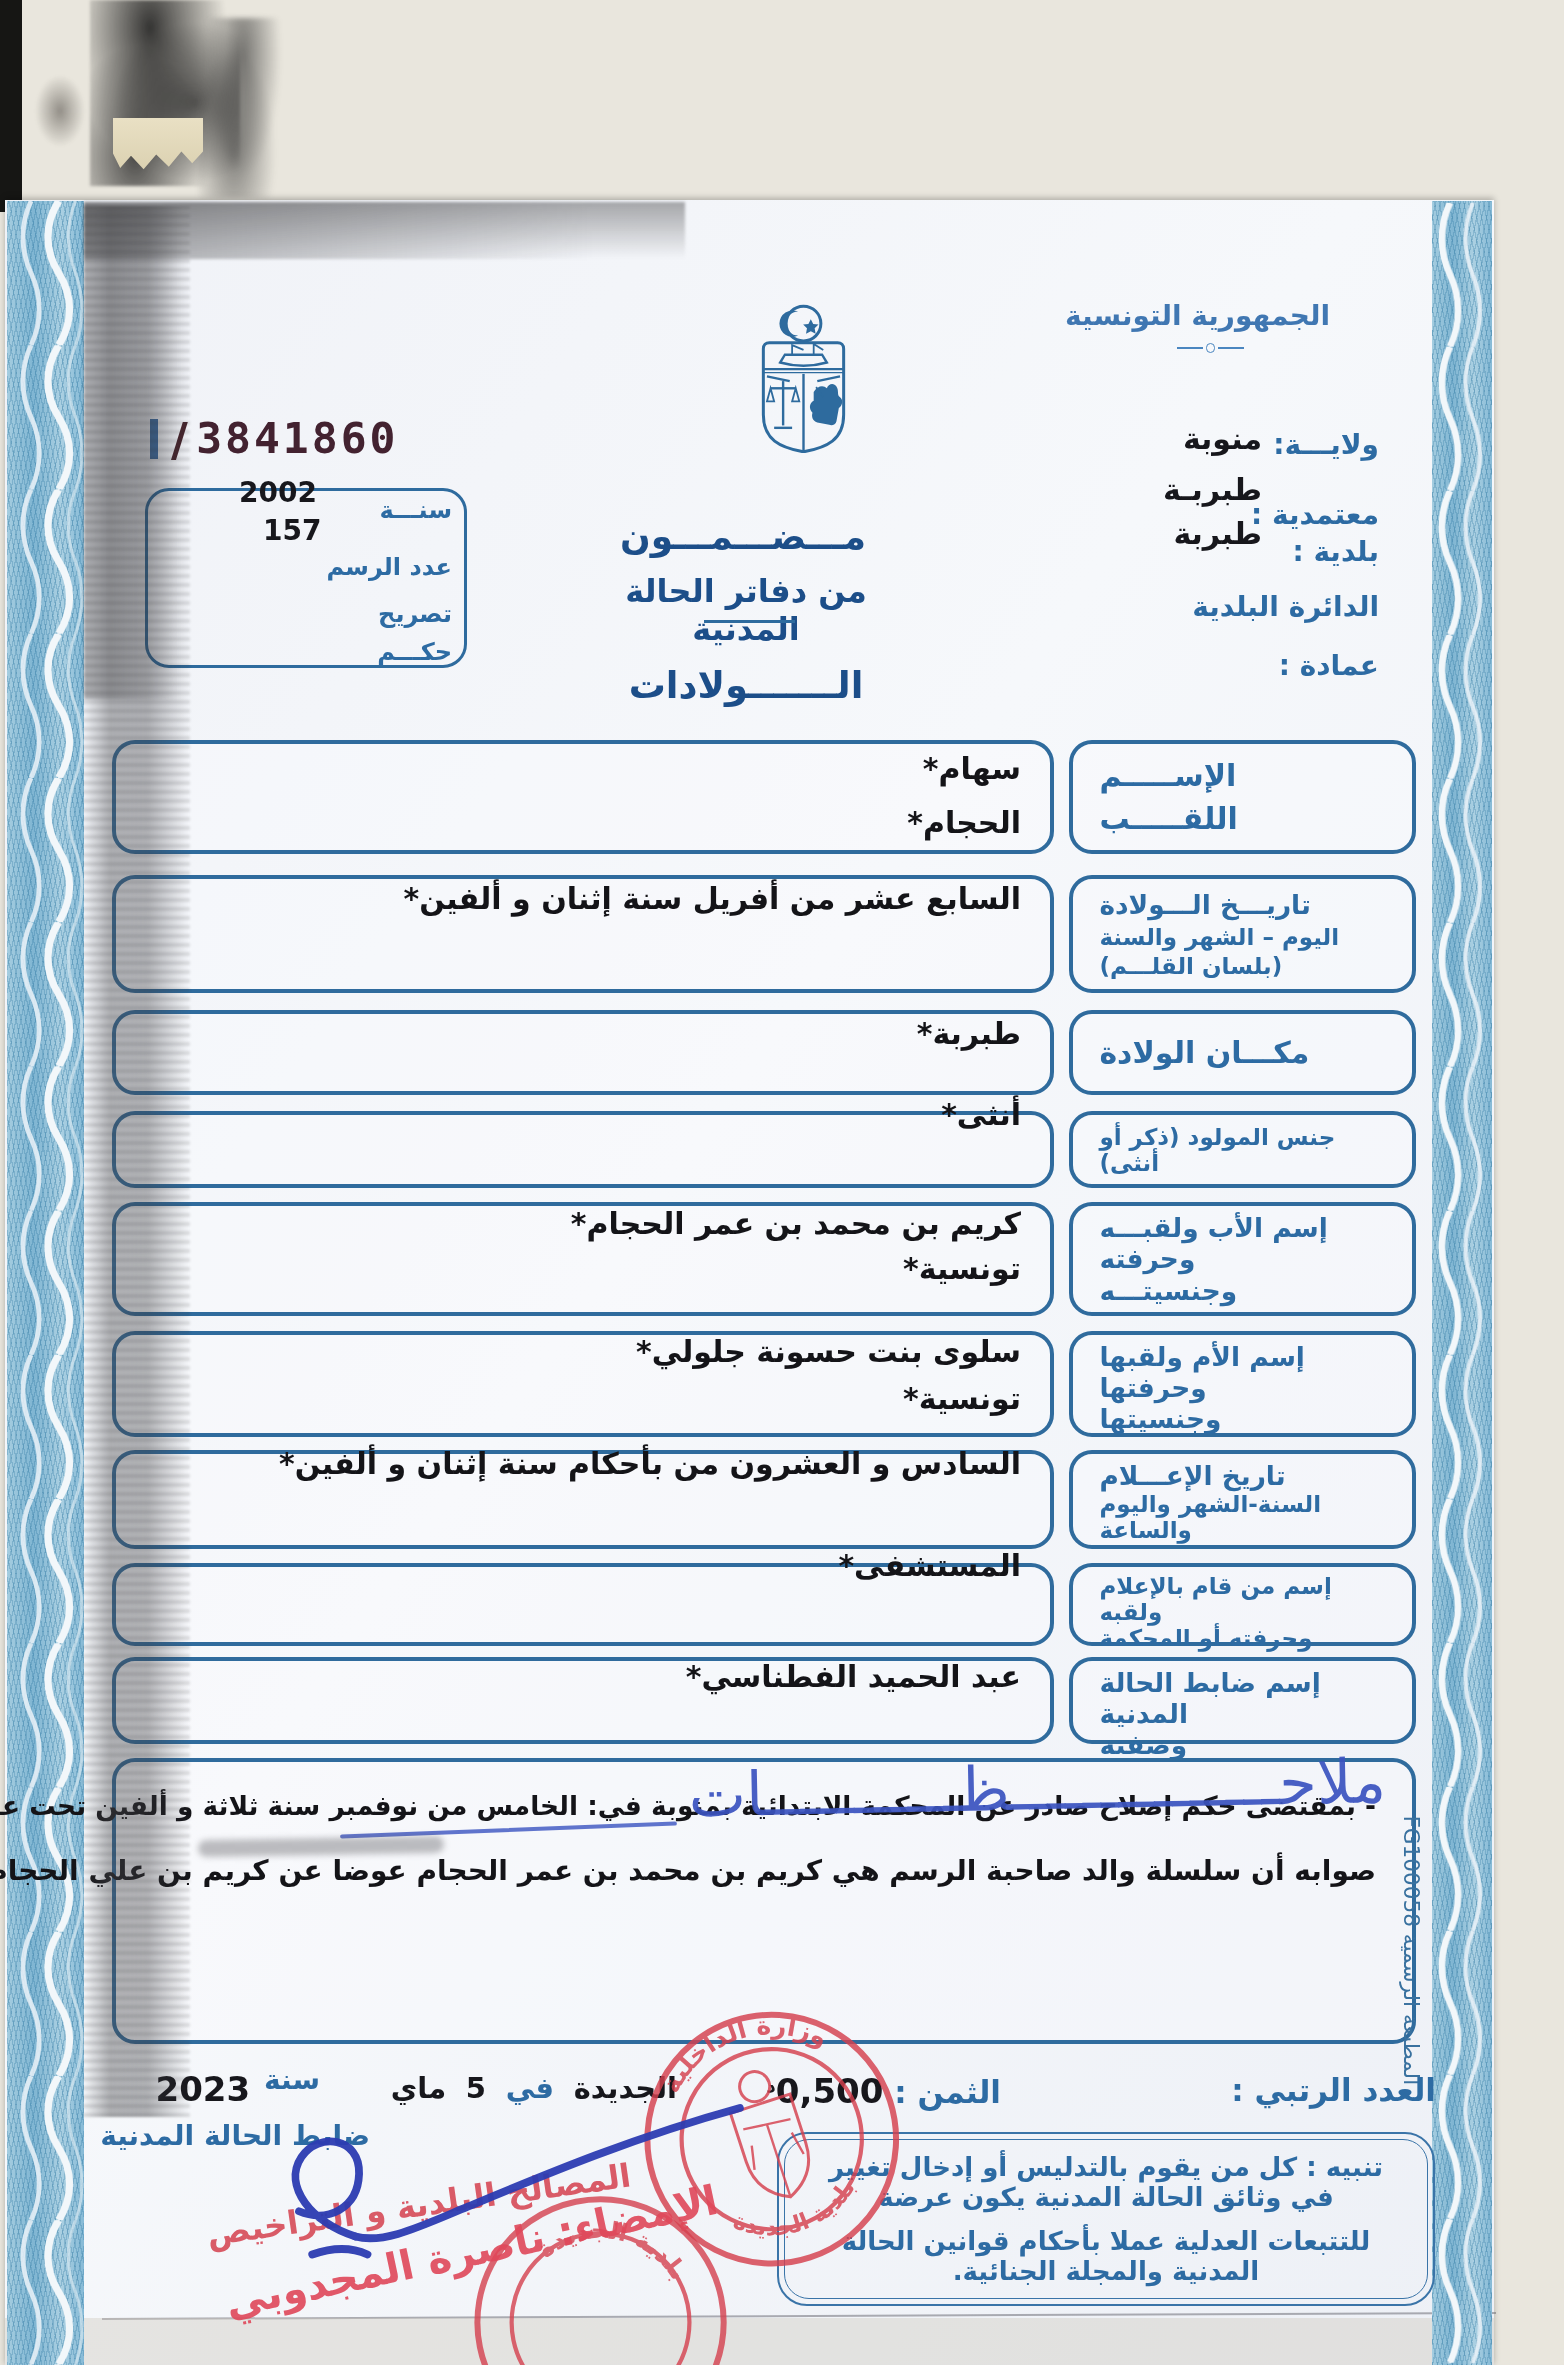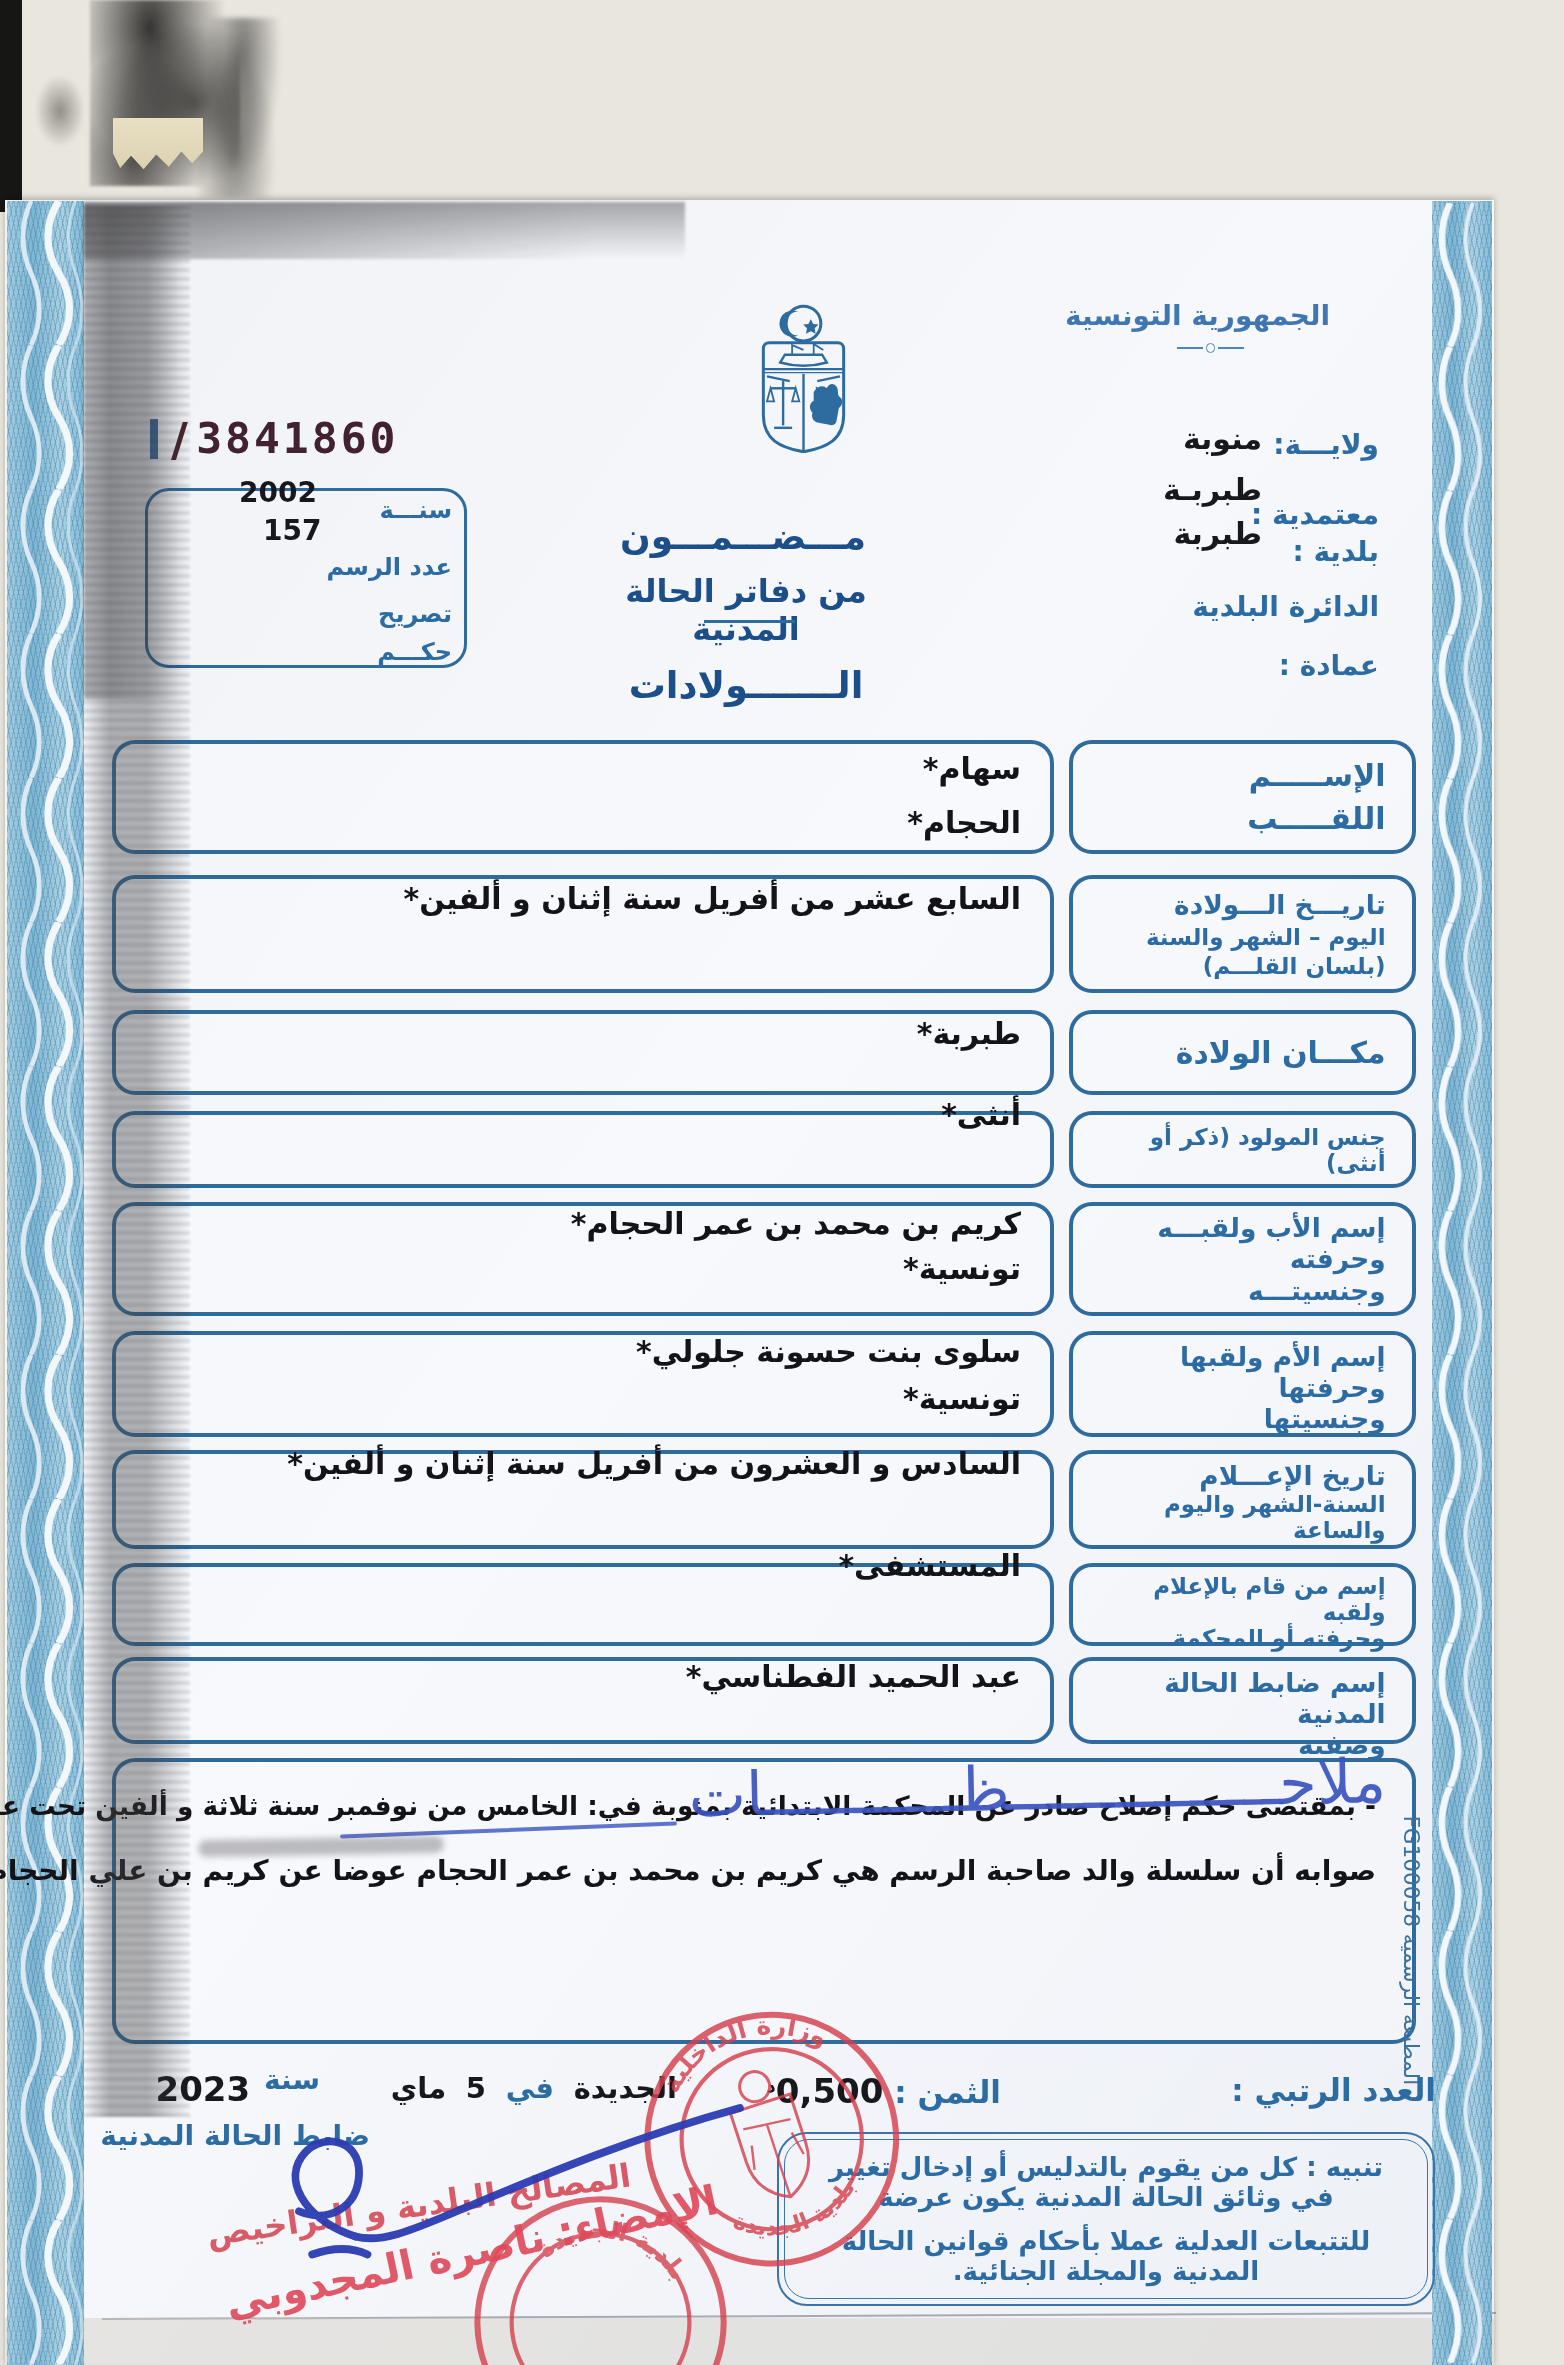--- a/index.html
+++ b/index.html
@@ -83,21 +83,21 @@
   .t2{position:absolute;left:608px;top:572px;width:276px;text-align:center;
       font-size:32px;font-weight:bold;color:#1c4e89;}
   .t-underline{position:absolute;left:704px;top:620px;width:91px;height:3px;background:#2e6b9e;}
   .t3{position:absolute;left:626px;top:664px;width:240px;text-align:center;
       font-size:37px;font-weight:bold;color:#1c4e89;}
 
   
   .box{position:absolute;border:4.2px solid #2f6b9d;border-radius:23px;background:rgba(252,253,255,.30);}
   .vbox{left:112px;width:942px;}
   .lbox{left:1069px;width:347px;display:flex;flex-direction:column;justify-content:space-evenly;
-        padding:6px 26.4px;color:#2d6ba3;font-weight:bold;text-align:right;}
+        padding:6px 26.4px;color:#2d6ba3;font-weight:bold;text-align:left;}
   .lbox .l-big{font-size:30px;} .lbox .l-md{font-size:26.4px;} .lbox .l-sm{font-size:23px;}
   .r1{top:740px;height:114px;} .r2{top:875px;height:118px;} .r3{top:1010px;height:85px;}
   .r4{top:1111px;height:77px;} .r5{top:1202px;height:114px;} .r6{top:1331px;height:106px;}
   .r7{top:1450px;height:99px;} .r8{top:1563px;height:83px;} .r9{top:1657px;height:87px;}
   .r3.lbox,.r4.lbox{justify-content:center;}
 
   .val{position:absolute;right:543px;color:#141418;font-weight:bold;font-size:30px;z-index:6;white-space:nowrap;}
   .v-n1{top:751px;text-align:right;} .v-n2{top:805px;}
   .v-dob{top:881px;}
   .v-pob{top:1016px;}
@@ -285,21 +285,21 @@
 
   <div class="val v-n1">سهام*</div>
   <div class="val v-n2">الحجام*</div>
   <div class="val v-dob">السابع عشر من أفريل سنة إثنان و ألفين*</div>
   <div class="val v-pob">طبربة*</div>
   <div class="val v-sex">أنثى*</div>
   <div class="val v-f1">كريم بن محمد بن عمر الحجام*</div>
   <div class="val v-f2">تونسية*</div>
   <div class="val v-m1">سلوى بنت حسونة جلولي*</div>
   <div class="val v-m2">تونسية*</div>
-  <div class="val v-decl">السادس و العشرون من أفريل سنة إثنان و ألفين*</div>
+  <div class="val v-decl">السادس و العشرون من بأحكام سنة إثنان و ألفين*</div>
   <div class="val v-inf">المستشفى*</div>
   <div class="val v-reg">عبد الحميد الفطناسي*</div>
 
   <div class="box r10"></div>
   <div class="am-line am1">- بمقتضى حكم إصلاح صادر عن المحكمة الابتدائية بمنوبة في: الخامس من نوفمبر سنة ثلاثة و ألفين تحت عدد:236 تم إصلاح الرسم أعلاه بما</div>
   <div class="am-line am2">صوابه أن سلسلة والد صاحبة الرسم هي كريم بن محمد بن عمر الحجام عوضا عن كريم بن علي الحجام *</div>
   <div class="hand">ملاحـــــــــــــــظـــــــــــات</div>
   <div class="hand-line"></div>
 
   <div class="vprint">المطبعة الرسمية FG100058</div>

